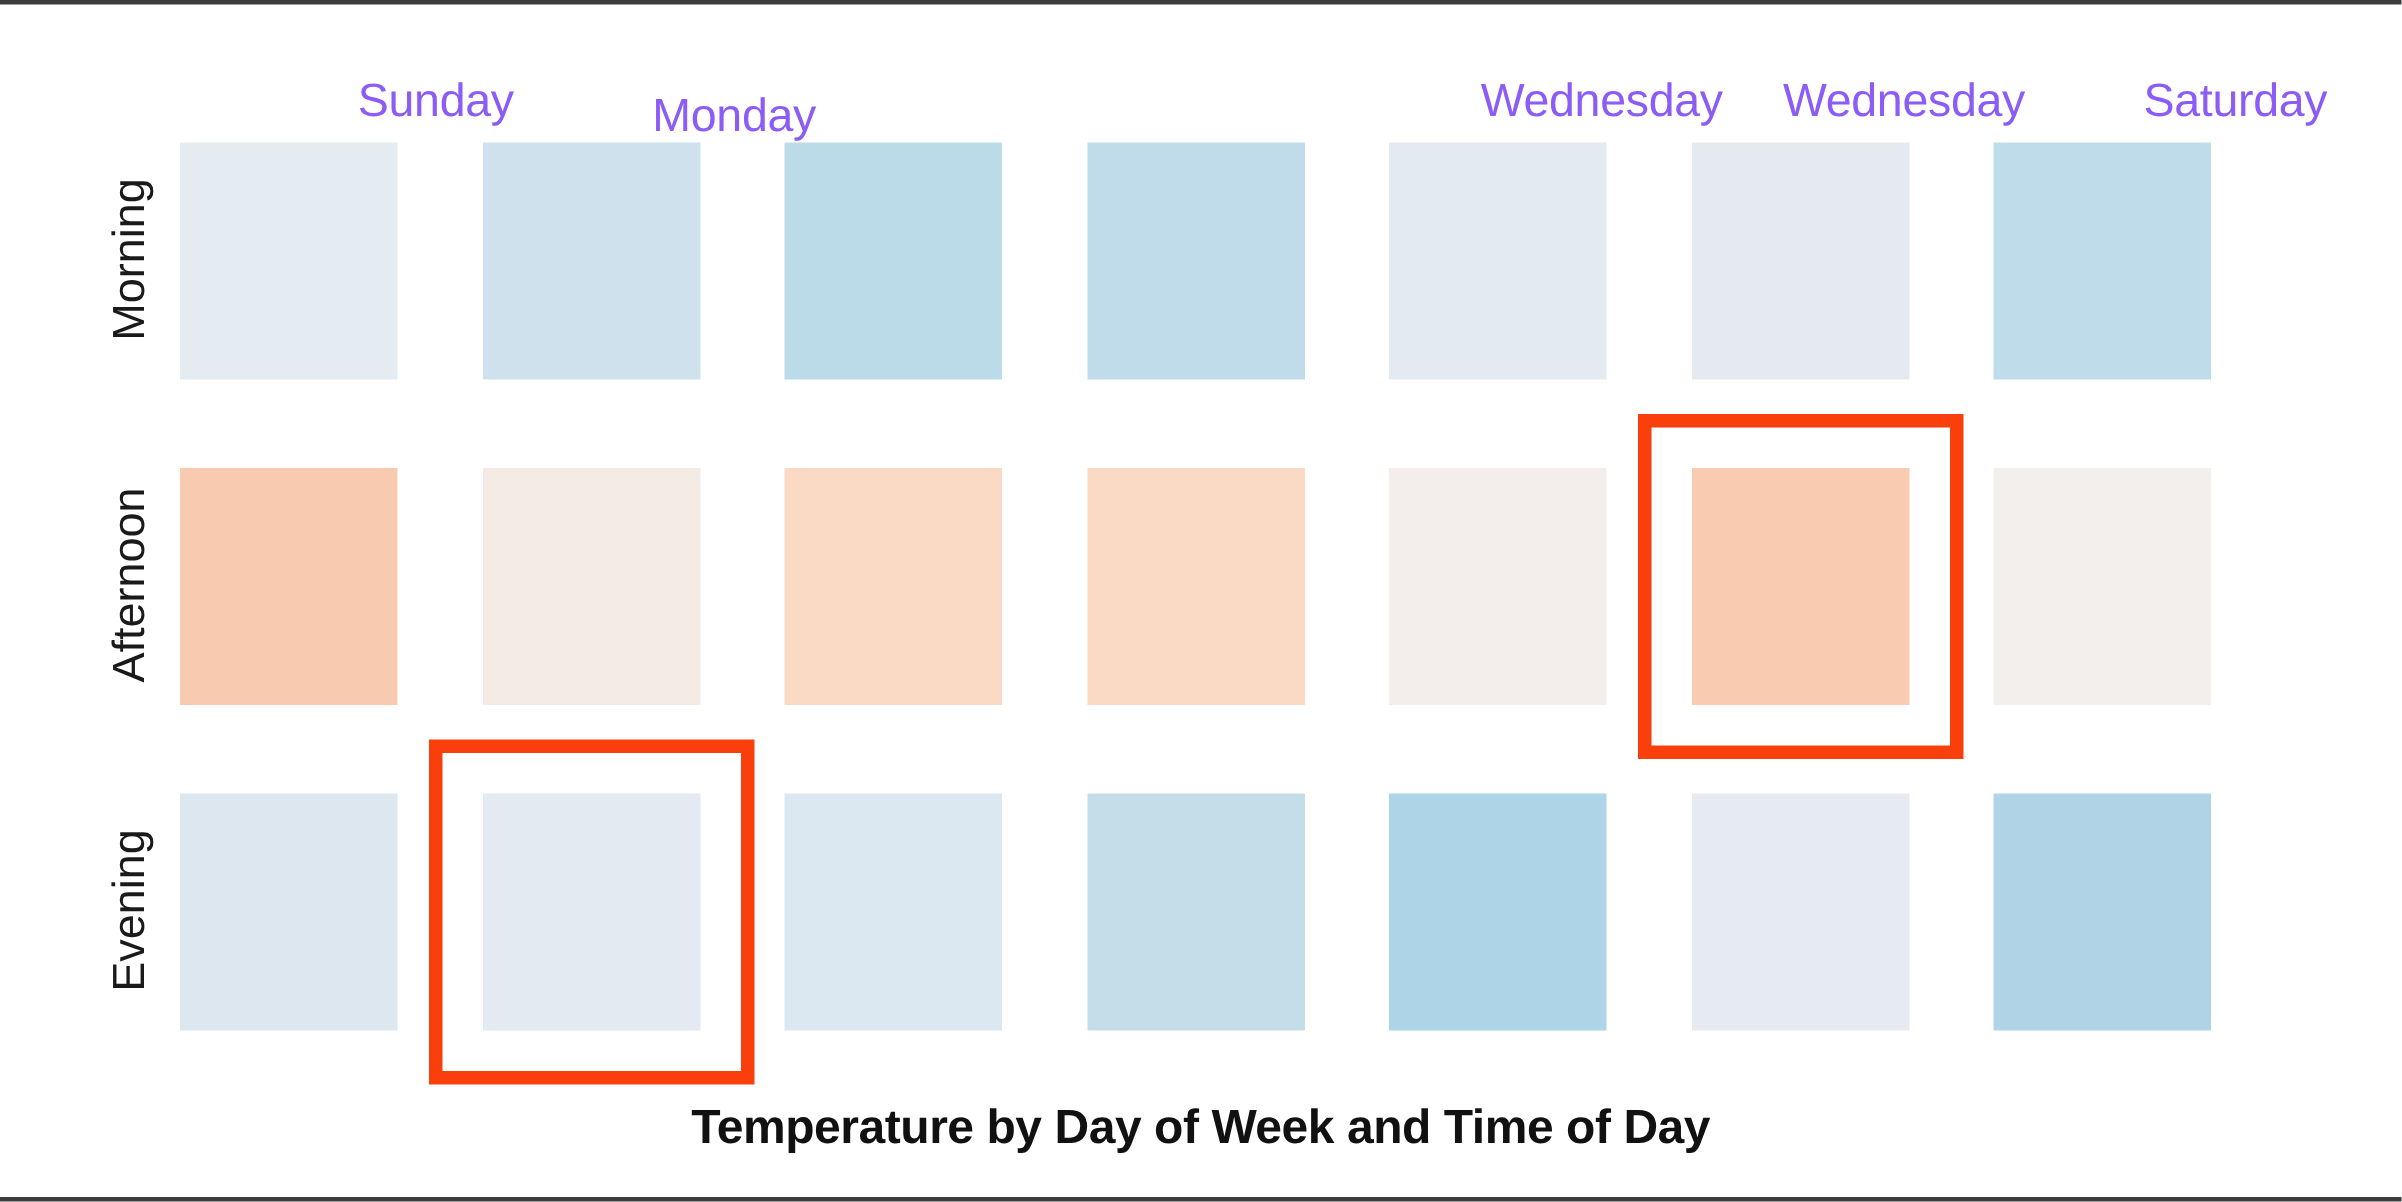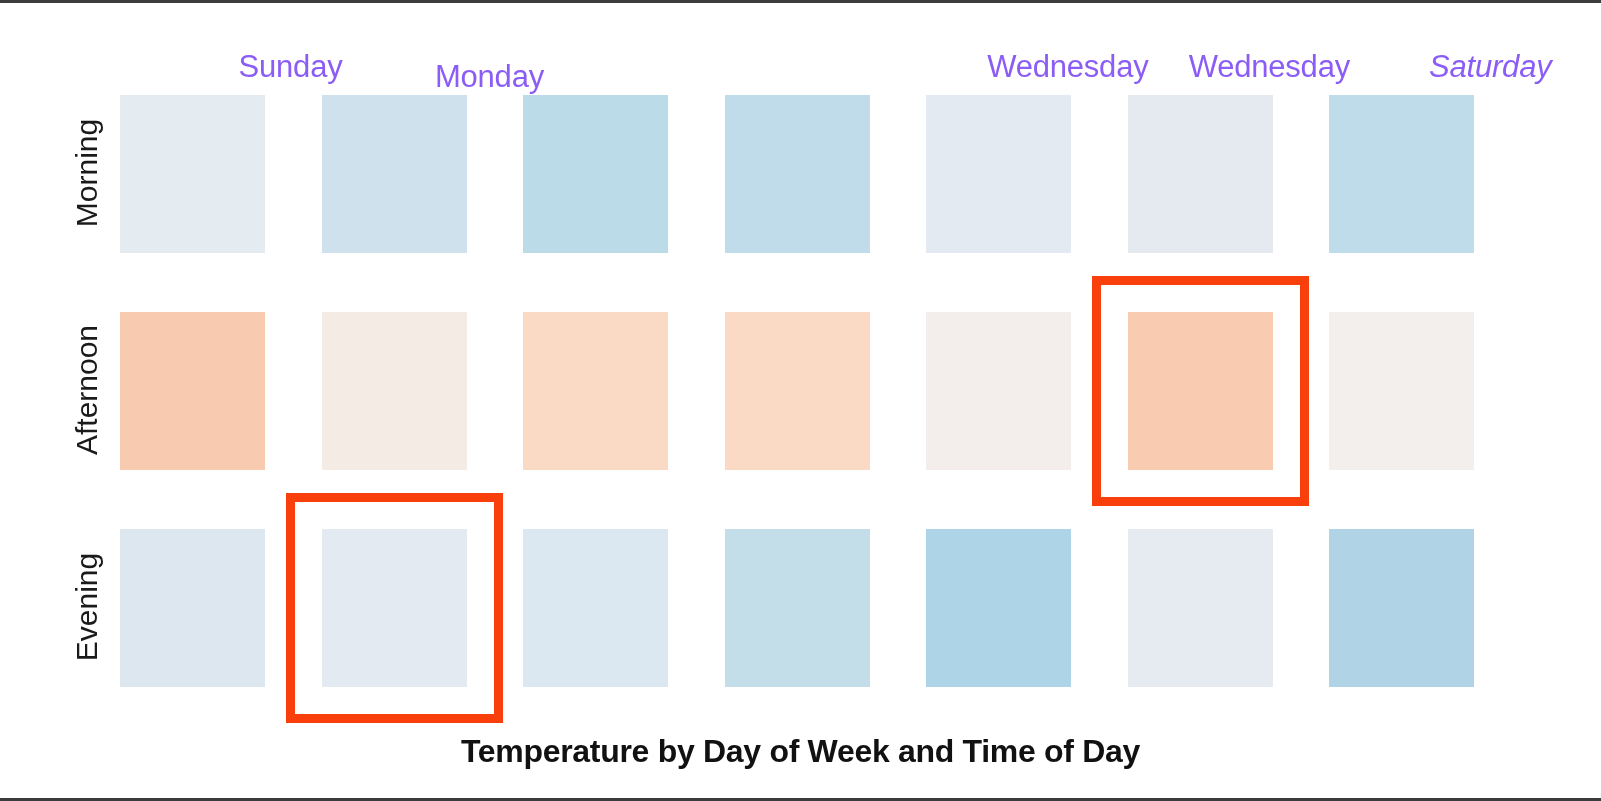--- a/index.html
+++ b/index.html
@@ -103,21 +103,21 @@
 
   <div class="frame-rule top"></div>
   <div class="frame-rule bottom"></div>
 
   <div id="plot">
 
   <div class="col-header" style="left: 42.5px; top: 51px; width: 300px;">Sunday</div>
       <div class="col-header" style="left: 244px; top: 61px; width: 300px;">Monday</div>
       <div class="col-header" style="left: 848.5px; top: 51px; width: 300px;">Wednesday</div>
       <div class="col-header" style="left: 1050px; top: 51px; width: 300px;">Wednesday</div>
-      <div class="col-header" style="left: 1251.5px; top: 51px; width: 300px; font-style: italic;">Saturday</div>
+      <div class="col-header" style="left: 1251.5px; top: 51px; width: 300px;">Saturday</div>
       <div class="row-label" style="width: 260px; left: -43px; top: 158px;">Morning</div>
       <div class="row-label" style="width: 260px; left: -43px; top: 375px;">Afternoon</div>
       <div class="row-label" style="width: 260px; left: -43px; top: 592px;">Evening</div>
       <div class="cell" style="left: 120px; top: 95px; width: 145px; height: 158px; background: rgb(228, 235, 241);"></div>
       <div class="cell" style="left: 321.5px; top: 95px; width: 145px; height: 158px; background: rgb(206, 225, 236);"></div>
       <div class="cell" style="left: 523px; top: 95px; width: 145px; height: 158px; background: rgb(188, 219, 232);"></div>
       <div class="cell" style="left: 724.5px; top: 95px; width: 145px; height: 158px; background: rgb(192, 219, 233);"></div>
       <div class="cell" style="left: 926px; top: 95px; width: 145px; height: 158px; background: rgb(228, 234, 241);"></div>
       <div class="cell" style="left: 1127.5px; top: 95px; width: 145px; height: 158px; background: rgb(229, 234, 241);"></div>
       <div class="cell" style="left: 1329px; top: 95px; width: 145px; height: 158px; background: rgb(190, 220, 233);"></div>

